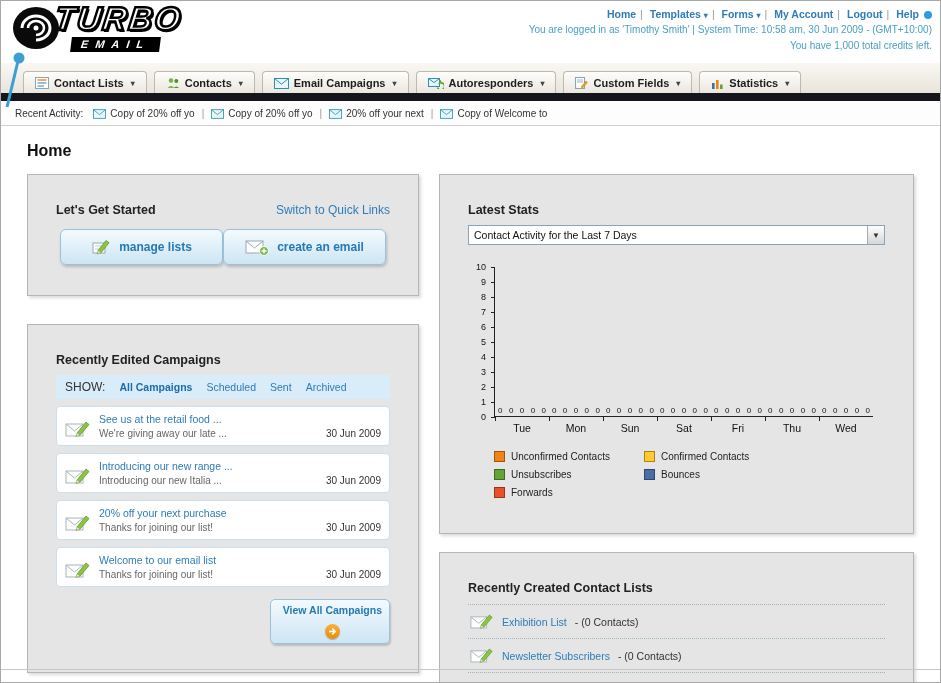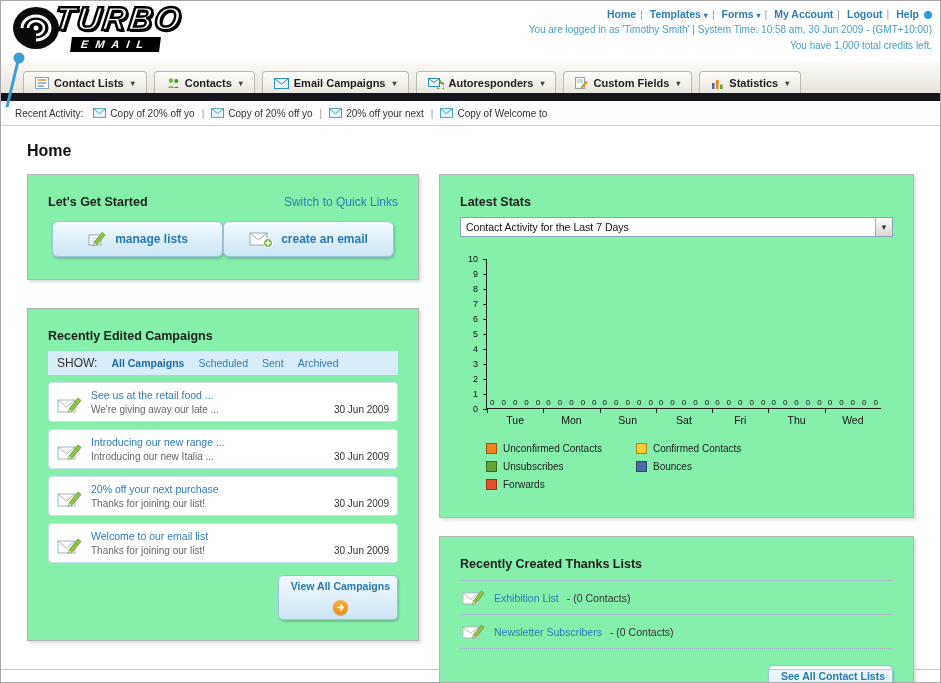--- a/index.html
+++ b/index.html
@@ -35,31 +35,31 @@
          background:linear-gradient(#fefdfb,#ebe7df); border:1px solid #bdb9ad;
          border-bottom:none; border-radius:4px 4px 0 0; margin-right:7px;
          font-size:11px; font-weight:bold; color:#1d1d1d; cursor:pointer; white-space:nowrap; }
   .tab .dd { font-size:8px; color:#444; margin-left:2px; }
   .dark-bar { height:8px; background:#15151d; }
 
   
   .activity-bar { height:25px; display:flex; align-items:center; padding:0 14px;
                   background:#fdfdfd; border-bottom:1px solid #cfcfcf; font-size:10px; color:#333; }
   .activity-label { margin-right:10px; }
-  .activity-item { display:flex; align-items:flex-start; gap:4px; cursor:pointer; color:#333; }
+  .activity-item { display:flex; align-items:flex-end; gap:4px; cursor:pointer; color:#333; }
   .activity-bar .sep { color:#999; margin:0 7px; }
 
   
   .content { padding:12px 26px 0; }
   .page-title { font-size:16px; font-weight:bold; color:#101010; margin:4px 0 14px; }
   .columns { display:flex; gap:20px; align-items:flex-start; }
   .col-left { width:392px; flex:none; }
   .col-right { flex:1; }
 
-  .panel { background:#86efac; border:1px solid #b5b5b5; padding:20px;
+  .panel { background:#e5e5e5; border:1px solid #b5b5b5; padding:28px;
            box-shadow:2px 2px 3px rgba(0,0,0,0.15); }
   .panel-title { font-size:12.5px; font-weight:bold; color:#222; }
 
   
   .gs-head { display:flex; justify-content:space-between; align-items:center; }
   .switch-link { font-size:12px; color:#2e7cb8; text-decoration:none; cursor:pointer; }
   .gs-buttons { display:flex; margin-top:12px; padding:0 4px 2px; }
   .big-button { flex:1; height:36px; display:flex; align-items:center; justify-content:center;
                 gap:8px; background:linear-gradient(#f3fafe,#cde5f4); border:1px solid #9cc2da;
                 border-radius:6px; box-shadow:1px 2px 3px rgba(0,0,0,0.2);
@@ -497,21 +497,21 @@
                 <span class="legend-label">Bounces</span>
               </div>
               <div class="legend-item">
                 <span class="legend-swatch" style="background: rgb(232, 80, 42);"></span>
                 <span class="legend-label">Forwards</span>
               </div>
             </div>
         </div>
 
         <div class="panel lists-panel">
-          <div class="panel-title">Recently Created Thanks Lists</div>
+          <div class="panel-title">Recently Created Contact Lists</div>
 
           <div class="list-rows">
             <div class="list-row">
               <svg width="24" height="19" viewBox="0 0 26 20">
                   <rect x="1" y="5" width="17" height="12" fill="#fdfdfd" stroke="#a8b4bc"></rect>
                   <path d="M1 5 L9.5 12 L18 5" fill="none" stroke="#a8b4bc"></path>
                   <path d="M12 14 L21 3 L24 5.5 L15 16.2 Z" fill="#8cc63f" stroke="#5a8a28" stroke-width="0.7"></path>
                   <path d="M12 14 L11 17.5 L15 16.2" fill="#ece3c8" stroke="#5a8a28" stroke-width="0.5"></path>
                 </svg>
               <a class="list-name">Exhibition List</a>

